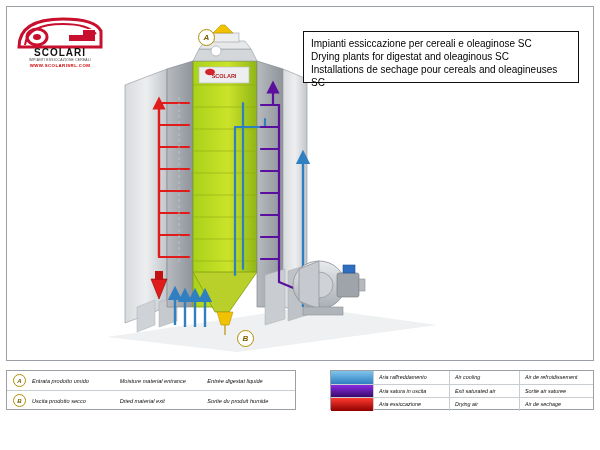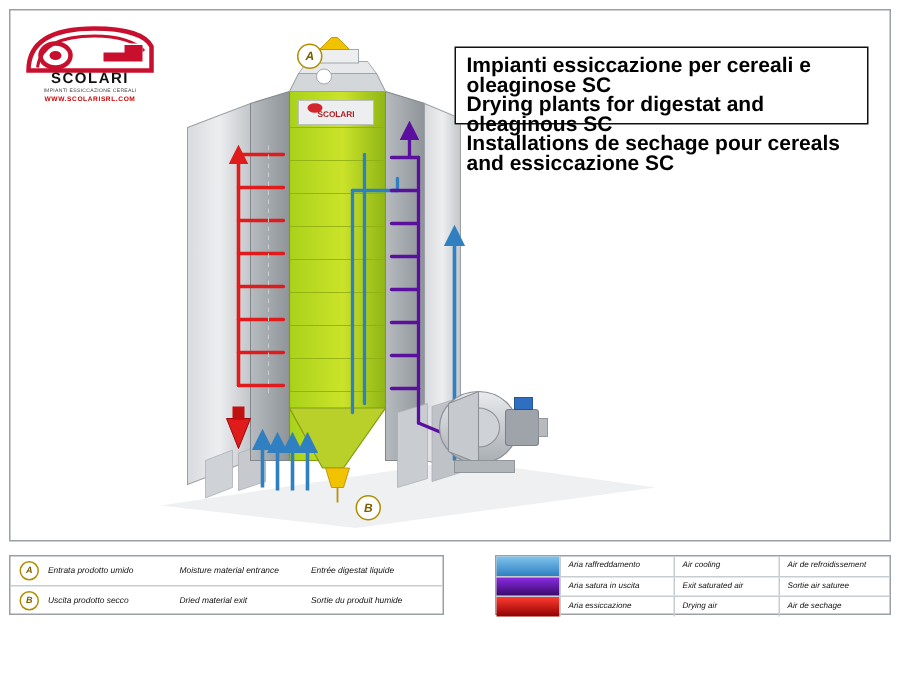--- a/index.html
+++ b/index.html
@@ -37,21 +37,21 @@
     position:absolute;left:0;top:46px;width:86px;text-align:center;
     font-size:4.4px;color:#c00;font-weight:bold;letter-spacing:.4px;
   }
 
   
   .title-box{
     position:absolute;left:296px;top:24px;width:276px;height:52px;
     border:1px solid #111;background:#fff;box-sizing:border-box;
     padding:5px 7px;
   }
-  .title-line{font-size:14px;font-weight:bold;color:#000;line-height:13px;}
+  .title-line{font-size:10px;font-weight:normal;color:#000;line-height:13px;}
 
   
   .scene{position:absolute;left:0;top:0;width:588px;height:353px;}
 
   
   .bubble{
     position:absolute;width:15px;height:15px;border-radius:50%;
     border:1px solid #b08d00;background:#fff;
     font-size:8px;font-style:italic;color:#7a6000;
     display:flex;align-items:center;justify-content:center;font-weight:bold;
@@ -258,21 +258,21 @@
         <path d="M52,24 L78,24 L78,13 L66,13 L66,18 L52,18 Z" fill="#c8102e"></path>
       </svg>
       <div class="logo-text">SCOLARI</div>
       <div class="logo-sub">IMPIANTI ESSICCAZIONE CEREALI</div>
       <div class="logo-url">WWW.SCOLARISRL.COM</div>
     </div>
 
     <div class="title-box">
       <div class="title-line">Impianti essiccazione per cereali e oleaginose SC</div>
       <div class="title-line">Drying plants for digestat and oleaginous SC</div>
-      <div class="title-line">Installations de sechage pour cereals and essiccazione SC</div>
+      <div class="title-line">Installations de sechage pour cereals and oleagineuses SC</div>
     </div>
   </div>
 
   <div class="legend-left">
     <div class="row">
       <div class="lg-bubble">A</div>
       <div class="lg-it">Entrata prodotto umido</div>
       <div class="lg-en">Moisture material entrance</div>
       <div class="lg-fr">Entrée digestat liquide</div>
     </div>

